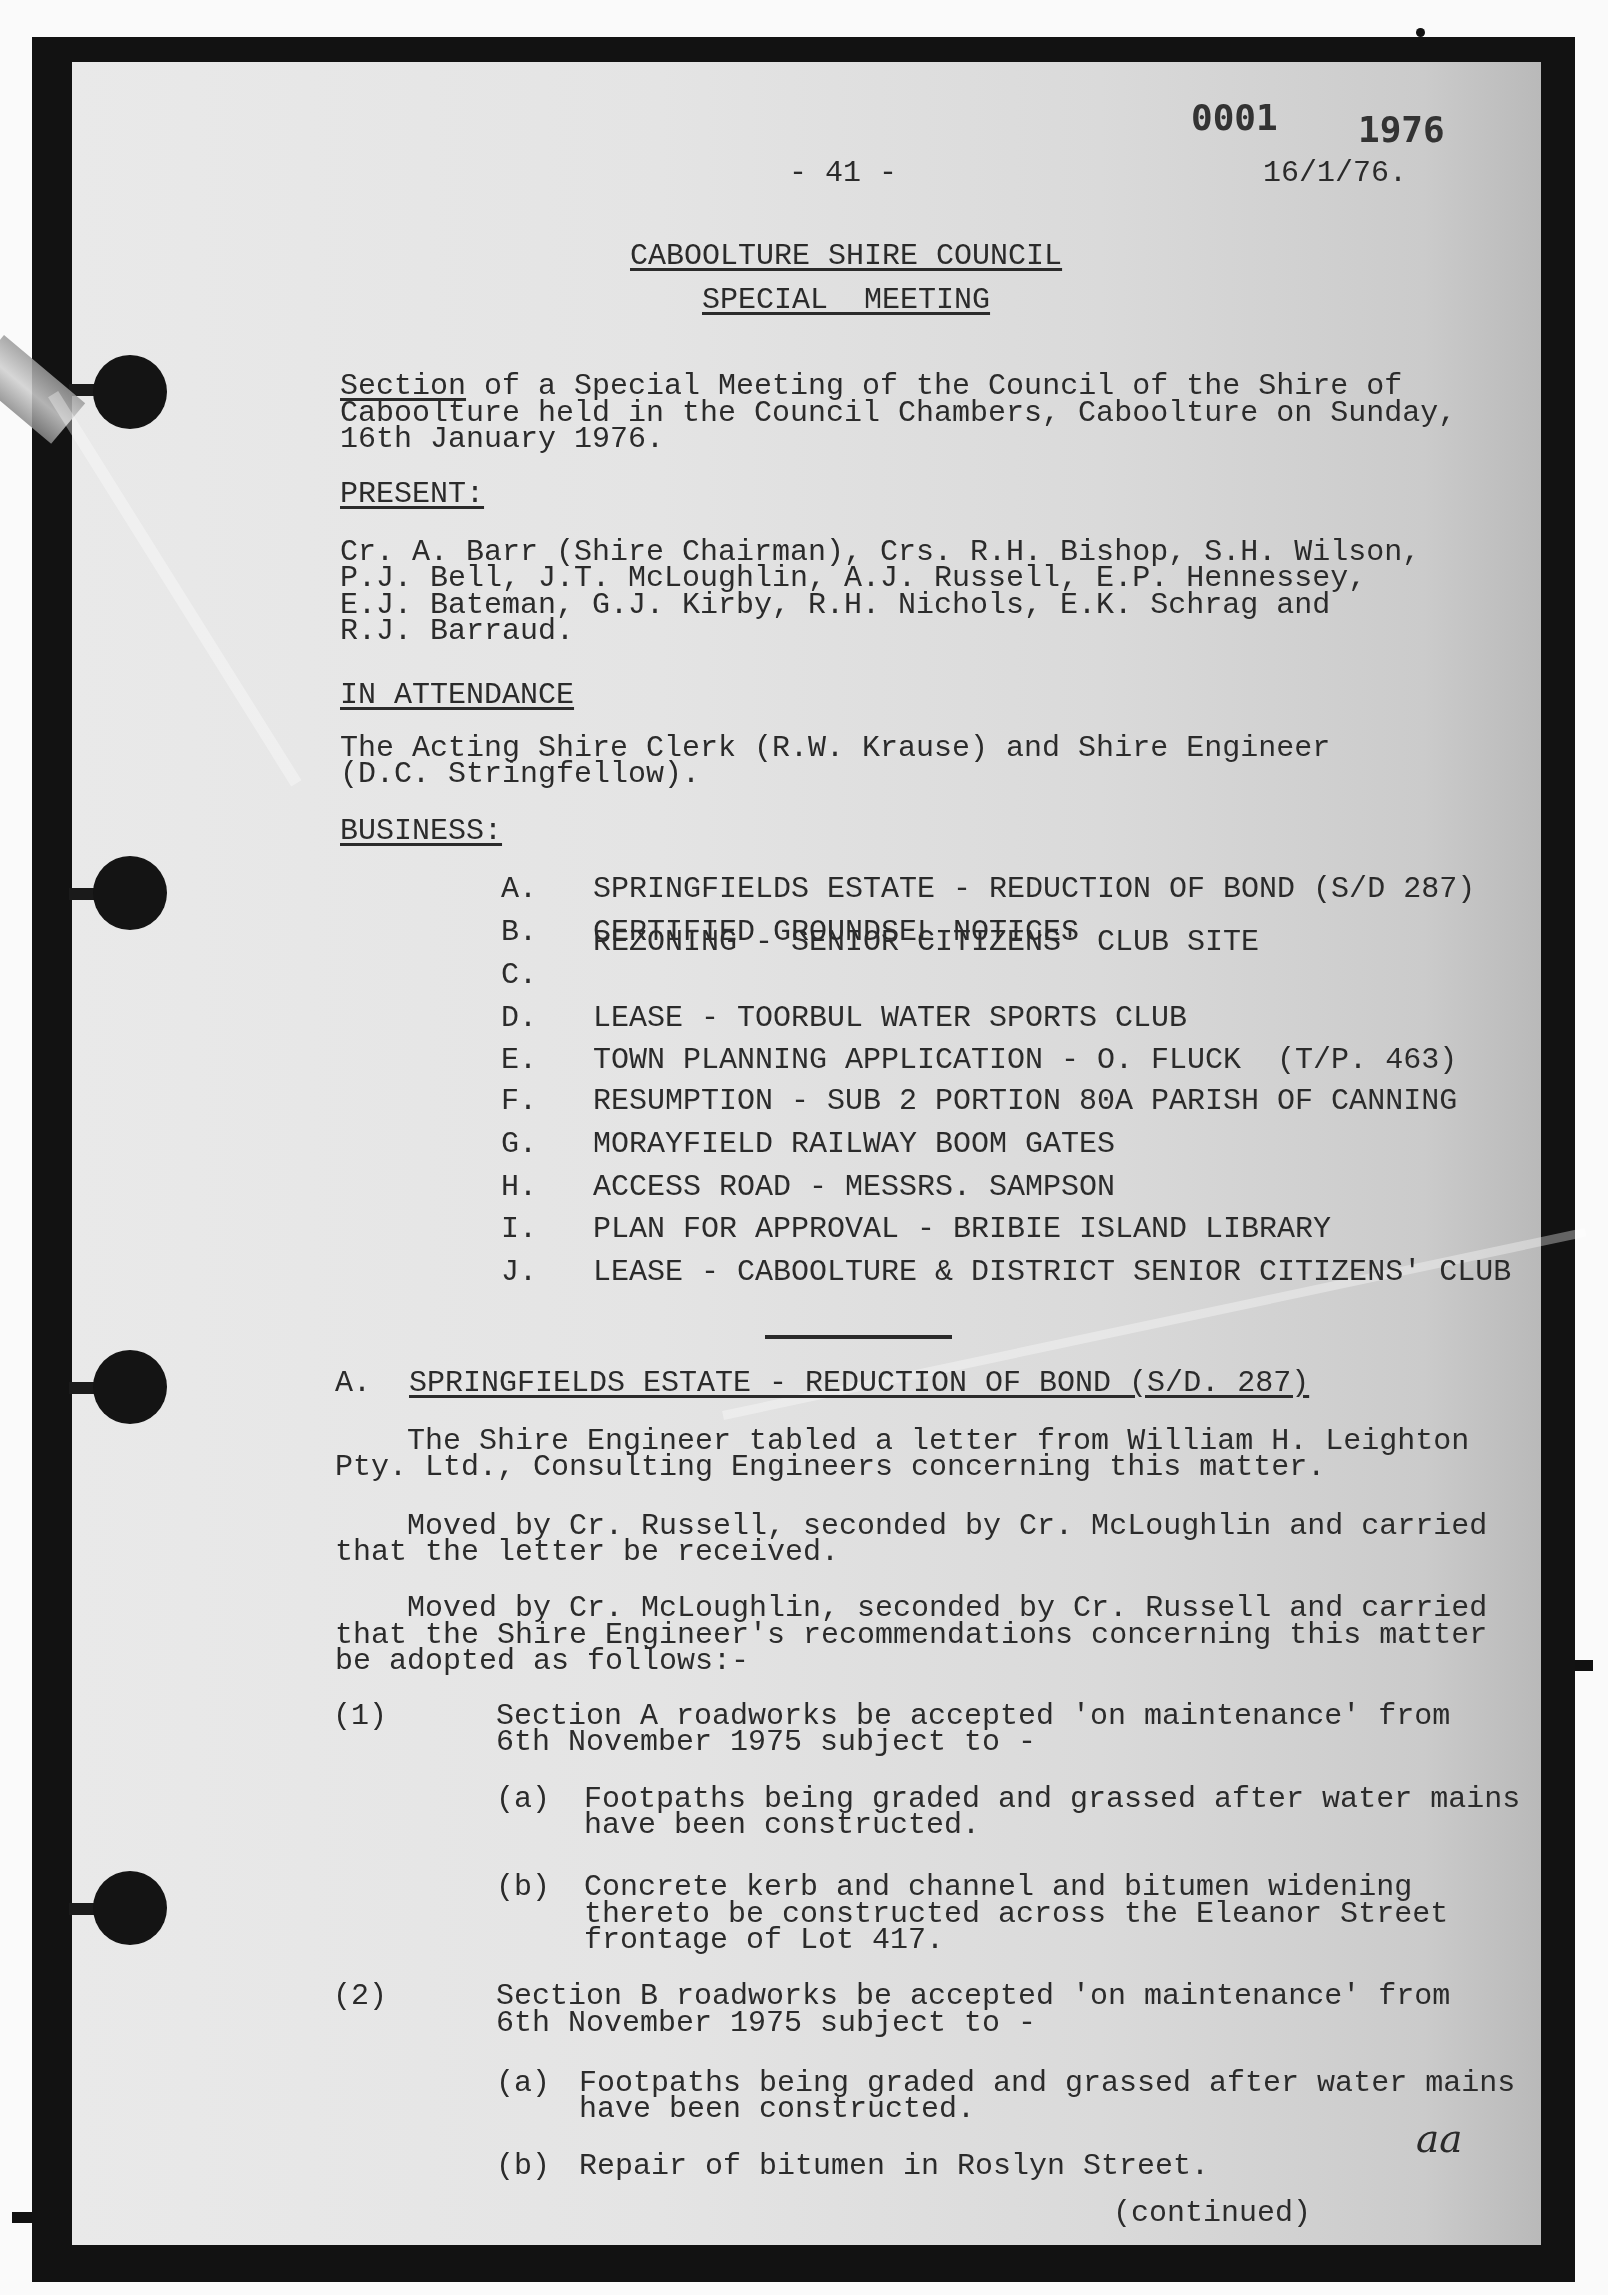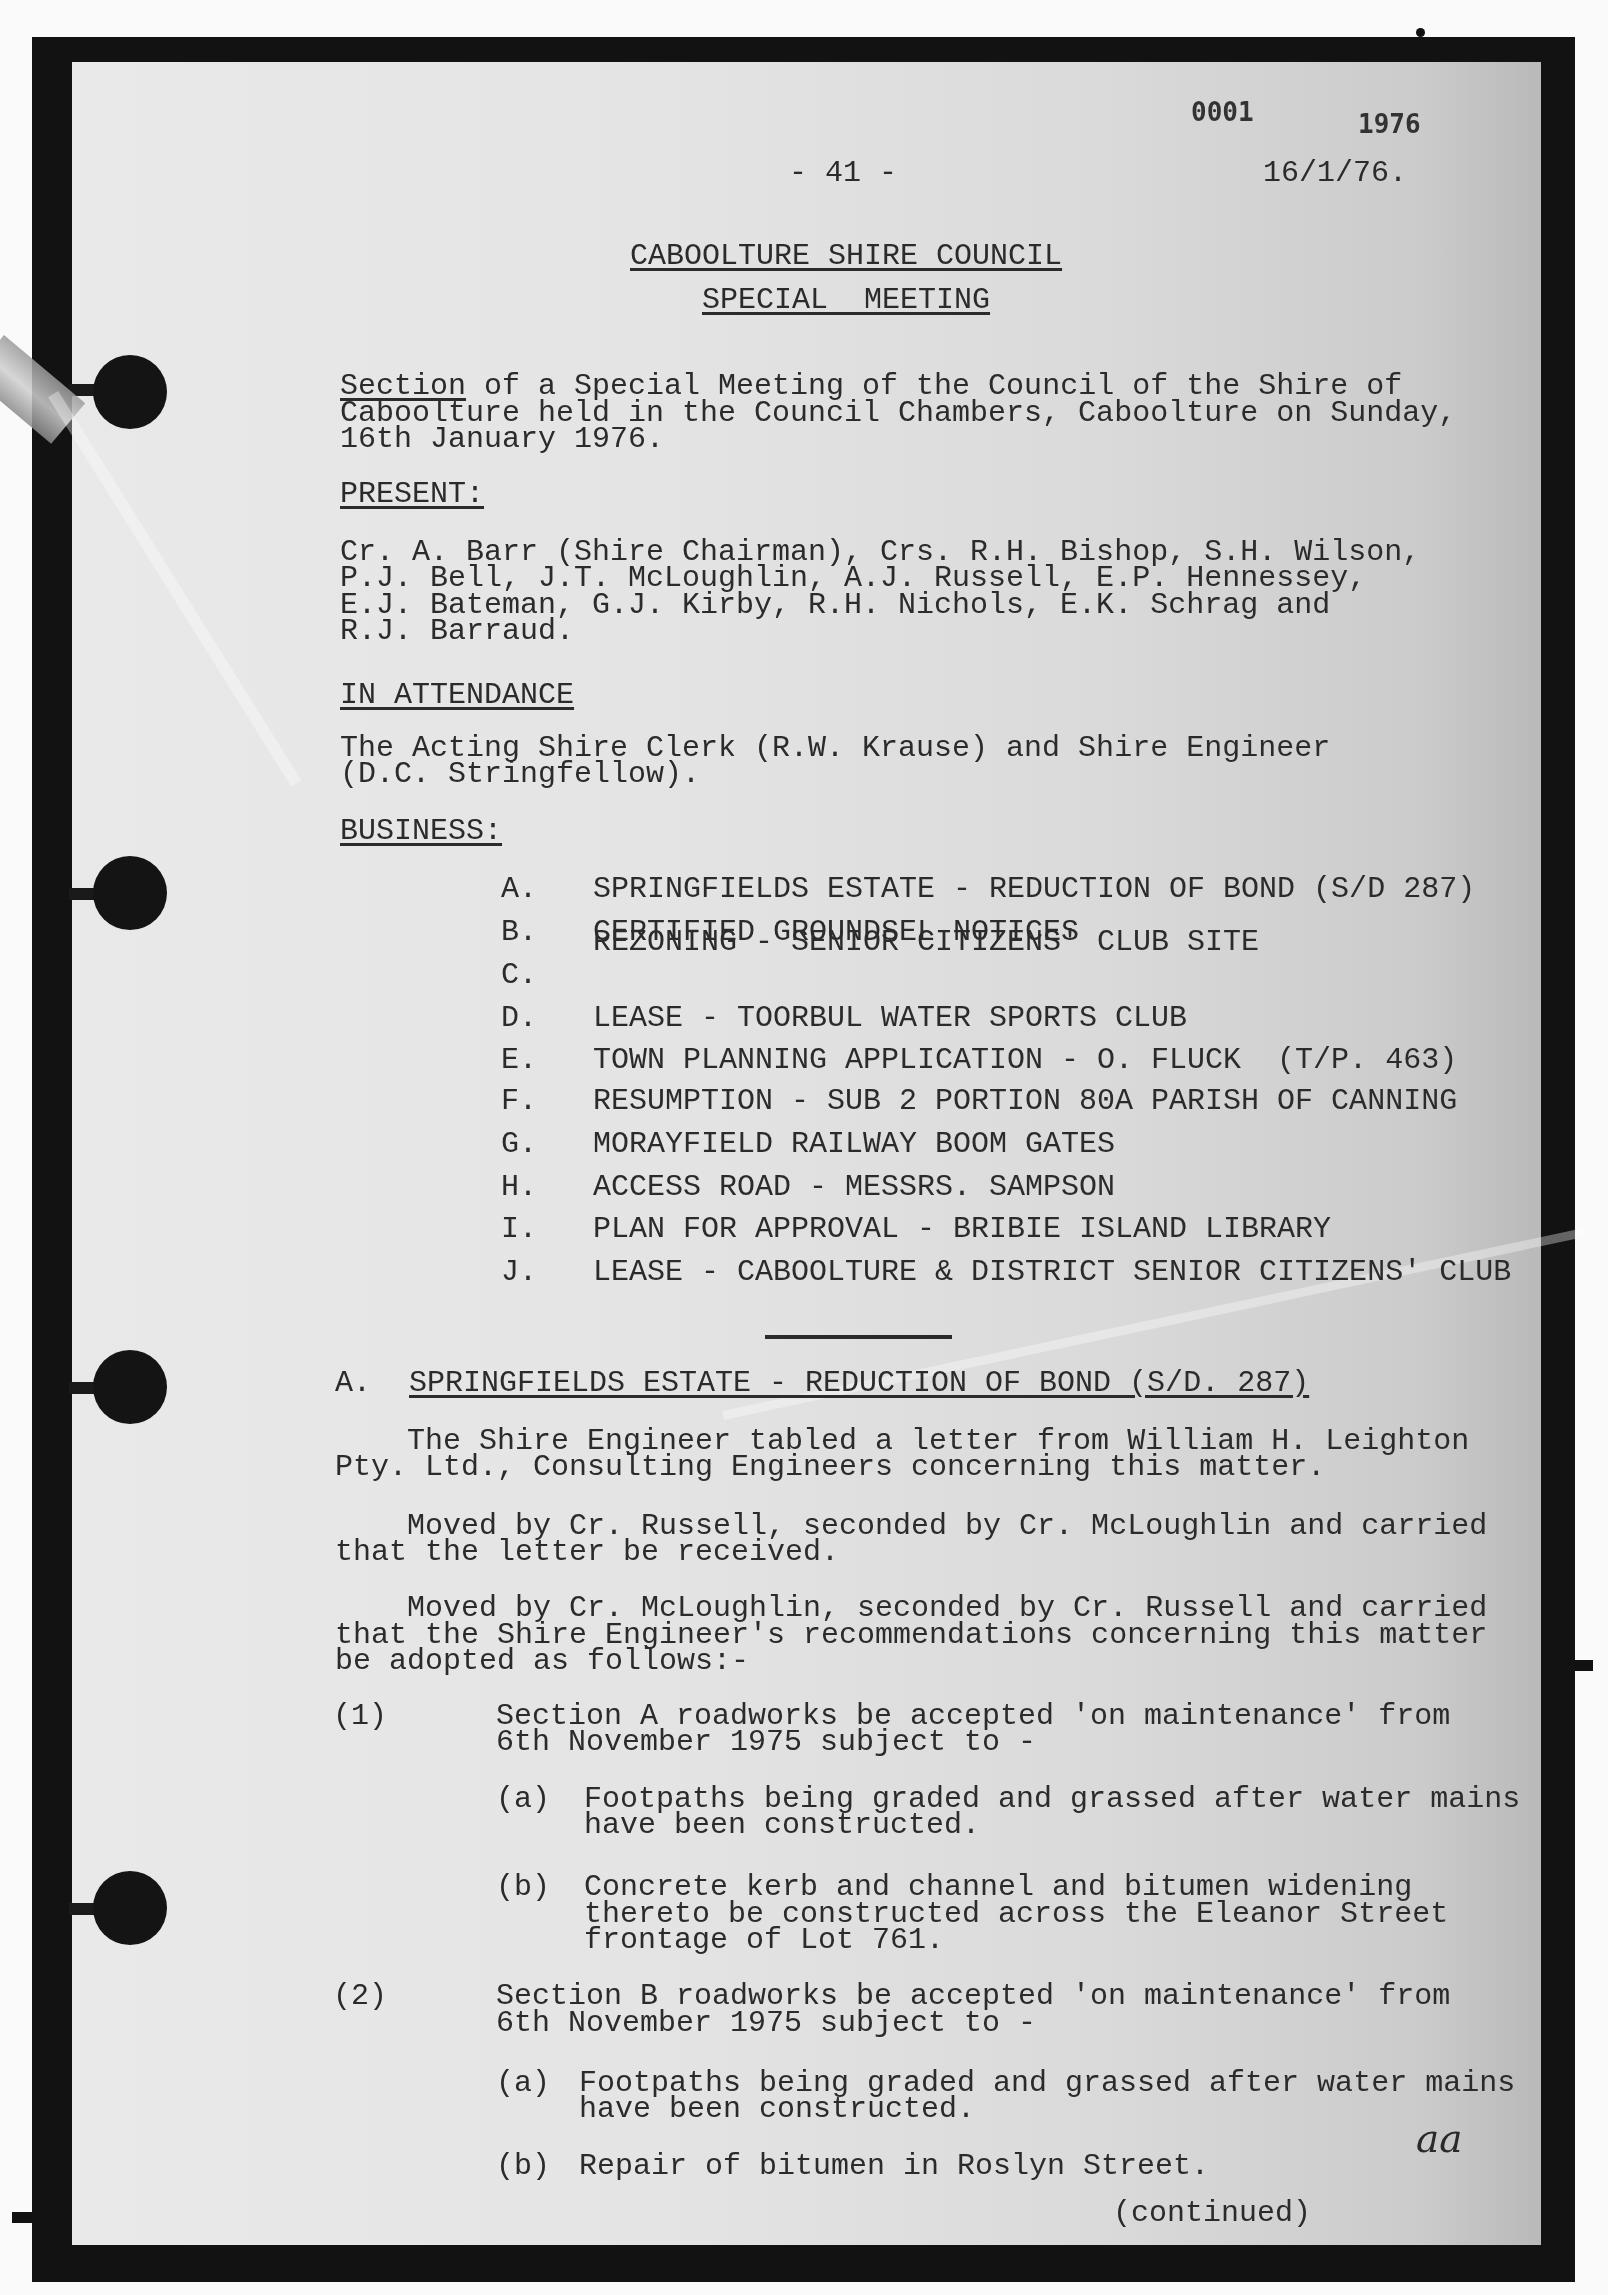--- a/index.html
+++ b/index.html
@@ -51,21 +51,21 @@
     font-size: 30px;
     line-height: 28px;
     white-space: pre;
     letter-spacing: 0px;
   }
   .u { text-decoration: underline; text-decoration-thickness: 2.6px; text-underline-offset: 4.4px; }
   .stamp {
     position: absolute;
     font-family: "DejaVu Sans Mono", monospace;
     font-weight: bold;
-    font-size: 26px;
+    font-size: 36px;
     color: #333;
   }
   .divider {
     position: absolute;
     left: 765px; top: 1335px;
     width: 187px; height: 4.4px;
     background: #2a2a2a;
   }
   .initials {
     position: absolute;
@@ -168,21 +168,21 @@
 <div class="t" style="left:496px; top:1702px;">Section A roadworks be accepted 'on maintenance' from</div>
 <div class="t" style="left:496px; top:1728px;">6th November 1975 subject to -</div>
 
 <div class="t" style="left:496px; top:1785px;">(a)</div>
 <div class="t" style="left:584px; top:1785px;">Footpaths being graded and grassed after water mains</div>
 <div class="t" style="left:584px; top:1811px;">have been constructed.</div>
 
 <div class="t" style="left:496px; top:1873px;">(b)</div>
 <div class="t" style="left:584px; top:1873px;">Concrete kerb and channel and bitumen widening</div>
 <div class="t" style="left:584px; top:1900px;">thereto be constructed across the Eleanor Street</div>
-<div class="t" style="left:584px; top:1926px;">frontage of Lot 761.</div>
+<div class="t" style="left:584px; top:1926px;">frontage of Lot 417.</div>
 
 <div class="t" style="left:333px; top:1982px;">(2)</div>
 <div class="t" style="left:496px; top:1982px;">Section B roadworks be accepted 'on maintenance' from</div>
 <div class="t" style="left:496px; top:2009px;">6th November 1975 subject to -</div>
 
 <div class="t" style="left:496px; top:2069px;">(a)</div>
 <div class="t" style="left:579px; top:2069px;">Footpaths being graded and grassed after water mains</div>
 <div class="t" style="left:579px; top:2095px;">have been constructed.</div>
 
 <div class="t" style="left:496px; top:2152px;">(b)</div>

